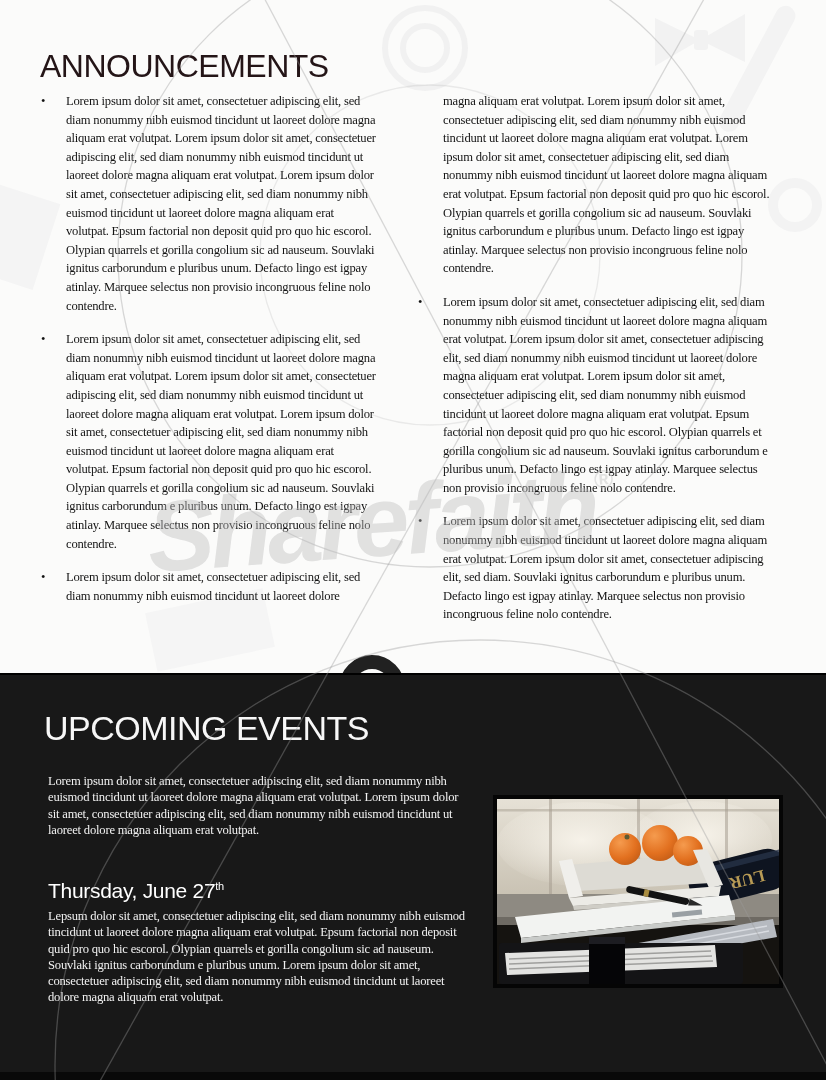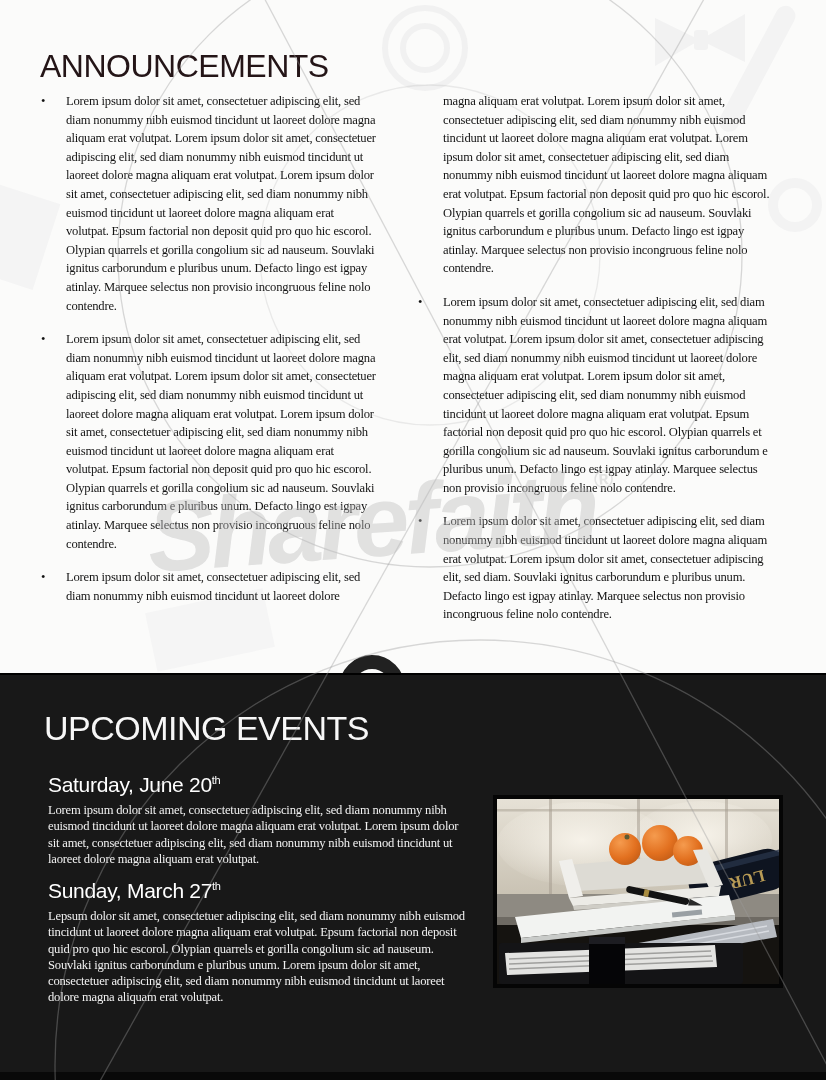--- a/index.html
+++ b/index.html
@@ -101,26 +101,25 @@
           <li>Lorem ipsum dolor sit amet, consectetuer adipiscing elit, sed diam nonummy nibh euismod tincidunt ut laoreet dolore magna aliquam erat volutpat. Lorem ipsum dolor sit amet, consectetuer adipiscing elit, sed diam nonummy nibh euismod tincidunt ut laoreet dolore magna aliquam erat volutpat. Lorem ipsum dolor sit amet, consectetuer adipiscing elit, sed diam nonummy nibh euismod tincidunt ut laoreet dolore magna aliquam erat volutpat. Epsum factorial non deposit quid pro quo hic escorol. Olypian quarrels et gorilla congolium sic ad nauseum. Souvlaki ignitus carborundum e pluribus unum. Defacto lingo est igpay atinlay. Marquee selectus non provisio incongruous feline nolo contendre.</li>
           <li>Lorem ipsum dolor sit amet, consectetuer adipiscing elit, sed diam nonummy nibh euismod tincidunt ut laoreet dolore magna aliquam erat volutpat. Lorem ipsum dolor sit amet, consectetuer adipiscing elit, sed diam. Souvlaki ignitus carborundum e pluribus unum. Defacto lingo est igpay atinlay. Marquee selectus non provisio incongruous feline nolo contendre.</li>
         </ul>
       </div>
     </section>
 
     <section class="dark">
       <h2 class="ev-title">UPCOMING EVENTS</h2>
 
       <div class="event event-1">
-        <h3><span>Saturday, June 20</span><sup>th</sup></h3>
         <p>Lorem ipsum dolor sit amet, consectetuer adipiscing elit, sed diam nonummy nibh euismod tincidunt ut laoreet dolore magna aliquam erat volutpat. Lorem ipsum dolor sit amet, consectetuer adipiscing elit, sed diam nonummy nibh euismod tincidunt ut laoreet dolore magna aliquam erat volutpat.</p>
       </div>
 
       <div class="event event-2">
-        <h3><span>Sunday, March 27</span><sup>th</sup></h3>
+        <h3><span>Thursday, June 27</span><sup>th</sup></h3>
         <p>Lepsum dolor sit amet, consectetuer adipiscing elit, sed diam nonummy nibh euismod tincidunt ut laoreet dolore magna aliquam erat volutpat. Epsum factorial non deposit quid pro quo hic escorol. Olypian quarrels et gorilla congolium sic ad nauseum. Souvlaki ignitus carborundum e pluribus unum. Lorem ipsum dolor sit amet, consectetuer adipiscing elit, sed diam nonummy nibh euismod tincidunt ut laoreet dolore magna aliquam erat volutpat.</p>
       </div>
 
       <div class="photo">
         <svg width="282" height="185" viewBox="0 0 282 185">
           <defs>
             <linearGradient id="winGrad" x1="0" y1="0" x2="0" y2="1">
               <stop offset="0" stop-color="#e6e1d6"></stop>
                 <stop offset="1" stop-color="#c8c1b2"></stop>
             </linearGradient>

